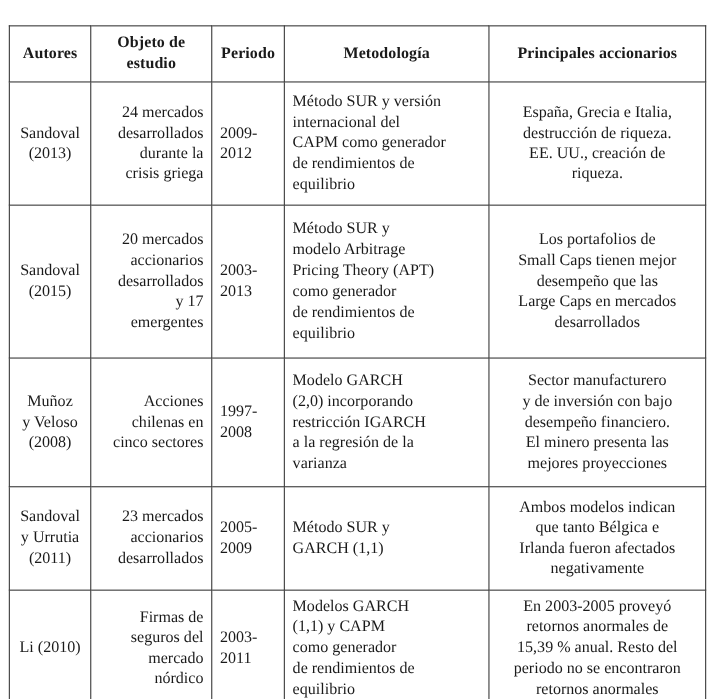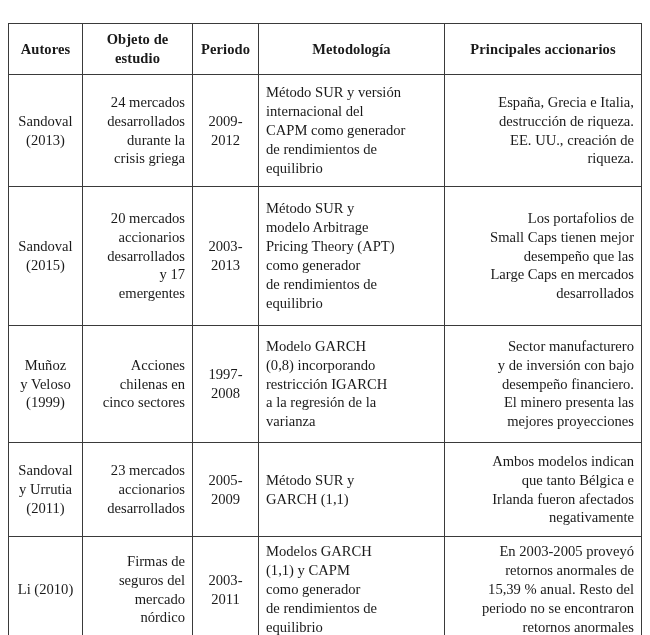--- a/index.html
+++ b/index.html
@@ -64,28 +64,28 @@
 
   td.col-autores {
     text-align: center;
     padding-left: 8px;
   }
   td.col-objeto {
     text-align: right;
     padding-left: 9px;
   }
   td.col-periodo {
-    text-align: center;
+    text-align: left;
   }
   td.col-metodologia {
     text-align: left;
     padding-left: 9px;
   }
   td.col-resultados {
-    text-align: right;
+    text-align: center;
     padding-left: 9px;
   }
 
   .cell-lines {
     display: block;
     white-space: pre-line;
   }
 
   tbody tr.r-0 { height: 112px; }
   tbody tr.r-1 { height: 139px; }
@@ -187,34 +187,34 @@
 desempeño que las
 Large Caps en mercados
 desarrollados</span>
         </td>
       </tr>
 
       <tr class="r-2">
         <td class="col-autores">
           <span class="cell-lines">Muñoz
 y Veloso
-(1999)</span>
+(2008)</span>
         </td>
         <td class="col-objeto">
           <span class="cell-lines">Acciones
 chilenas en
 cinco sectores</span>
         </td>
         <td class="col-periodo">
           <span class="cell-lines">1997-
 2008</span>
         </td>
         <td class="col-metodologia">
           <span class="cell-lines">Modelo GARCH
-(0,8) incorporando
+(2,0) incorporando
 restricción IGARCH
 a la regresión de la
 varianza</span>
         </td>
         <td class="col-resultados">
           <span class="cell-lines">Sector manufacturero
 y de inversión con bajo
 desempeño financiero.
 El minero presenta las
 mejores proyecciones</span>

